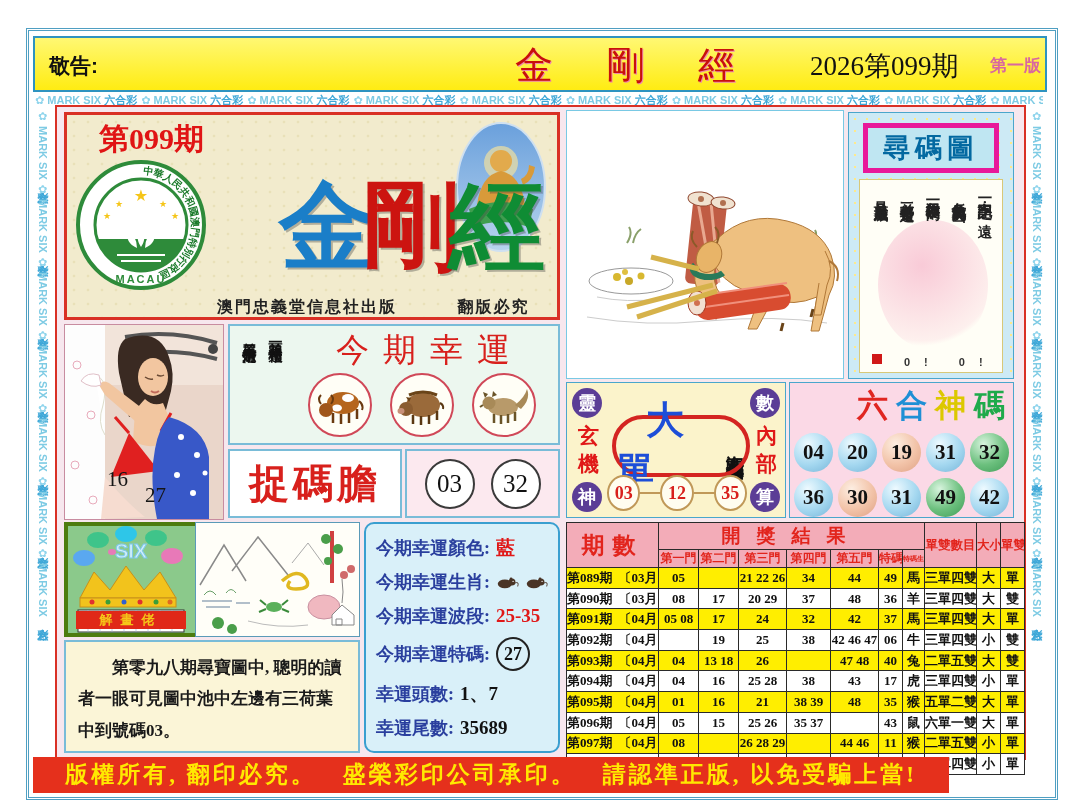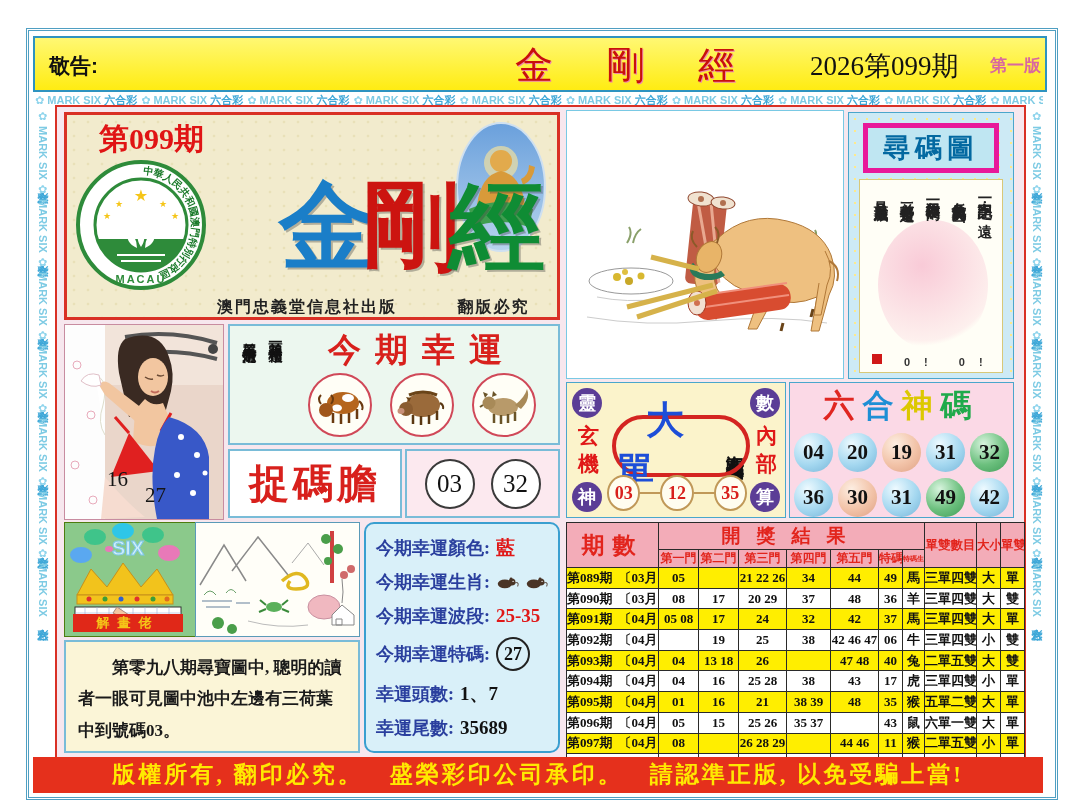--- a/index.html
+++ b/index.html
@@ -55,39 +55,39 @@
   .photo{left:7px;top:217px;width:160px;height:196px;border:1px solid #c88ca0;background:#ead8ce;}
   .photo .num{position:absolute;color:#151515;font-size:21px;font-family:"Liberation Serif",serif;z-index:2;}
   .photo .n1{left:42px;top:142px;} .photo .n2{left:80px;top:158px;}
 
   
   .lucky{left:171px;top:217px;width:332px;height:121px;border:2px solid #79bcd8;background:#ecf7ef;}
   .verse{position:absolute;top:6px;writing-mode:vertical-rl;text-orientation:upright;
          font-size:14px;font-weight:bold;color:#111;height:110px;letter-spacing:1px;
          font-family:"Liberation Serif",serif;}
   .verse.vr{left:36px;} .verse.vl{left:10px;}
-  .lucky .ttl{position:absolute;left:64px;top:2px;width:256px;text-align:center;color:#d8201c;
-              font-size:33px;font-weight:bold;letter-spacing:14px;font-family:"Liberation Serif",serif;}
+  .lucky .ttl{position:absolute;left:72px;top:2px;width:256px;text-align:center;color:#d8201c;
+              font-size:33px;font-weight:normal;letter-spacing:14px;font-family:"Liberation Serif",serif;}
   .lucky .circles{position:absolute;left:78px;top:47px;width:250px;display:flex;gap:18px;}
   .acirc{width:60px;height:60px;border-radius:50%;border:2px solid #d04858;background:#fffef6;
          display:flex;align-items:center;justify-content:center;}
 
   
   .catch{left:171px;top:342px;width:174px;height:69px;border:2px solid #79bcd8;background:#ffffff;
          display:flex;align-items:center;justify-content:center;}
   .catch .t{color:#d8201c;font-size:40px;font-weight:bold;letter-spacing:4px;
             font-family:"Liberation Serif",serif;}
   .codepair{left:348px;top:342px;width:155px;height:69px;border:2px solid #79bcd8;background:#fce9ef;
             display:flex;align-items:center;justify-content:center;gap:16px;}
   .codepair .cc{width:46px;height:46px;border-radius:50%;border:2px solid #3a3a3a;background:#fff;
                 display:flex;align-items:center;justify-content:center;font-size:25px;
                 font-family:"Liberation Serif",serif;color:#111;}
 
   
-  .treasure{left:7px;top:415px;width:148px;height:115px;border:1px solid #4d7c0f;background:#8bc98b;overflow:hidden;}
+  .treasure{left:7px;top:415px;width:148px;height:115px;border:4px solid #4d7c0f;background:#8bc98b;overflow:hidden;}
   .treasure .banner{position:absolute;left:8px;bottom:4px;width:110px;height:18px;background:#e02818;
      color:#f5c518;font-size:13px;font-weight:bold;text-align:center;line-height:18px;letter-spacing:8px;}
   .landscape{left:138px;top:415px;width:165px;height:115px;border:1px solid #5a9ab8;background:#fffef8;}
   .commentary{left:7px;top:533px;width:296px;height:113px;border:2px solid #79bcd8;background:#fbf5d7;
       padding:10px 12px;font-size:17px;line-height:1.85;color:#1a1a1a;font-weight:bold;
       font-family:"Liberation Serif",serif;text-indent:2em;}
 
   
   .lucklist{left:307px;top:415px;width:196px;height:231px;border:2px solid #3a9fd0;border-radius:10px;
             background:#d9f0f9;padding:6px 10px;display:flex;flex-direction:column;justify-content:space-around;}
@@ -137,21 +137,21 @@
   .mystic .pill span{color:#1d4ed8;font-size:38px;font-weight:bold;letter-spacing:30px;text-indent:30px;
       font-family:Liberation Serif, serif;}
   .mystic .codes{position:absolute;left:40px;bottom:6px;width:140px;display:flex;align-items:center;justify-content:center;}
   .mcode{width:32px;height:32px;border-radius:50%;border:2px solid #c09858;background:#fffdf0;
       display:flex;align-items:center;justify-content:center;color:#d8201c;font-size:18px;
       font-family:"Liberation Serif",serif;font-weight:bold;}
   .mconn{width:22px;height:2px;background:#c09858;}
 
   
   .shenma{left:732px;top:275px;width:225px;height:136px;border:1px solid #4aa6cc;background:#fbd9e6;}
-  .shenma .ttl{text-align:center;font-size:31px;font-weight:bold;letter-spacing:8px;margin-top:2px;
+  .shenma .ttl{text-align:right;font-size:31px;font-weight:bold;letter-spacing:8px;margin-top:2px;
       font-family:"Liberation Serif",serif;}
   .ballrow{display:flex;justify-content:center;gap:5px;margin-top:6px;}
   .ball{width:39px;height:39px;border-radius:50%;display:flex;align-items:center;justify-content:center;
       font-size:21px;font-family:"Liberation Serif",serif;font-weight:bold;color:#111;}
   .ball.blue{background:radial-gradient(circle at 35% 28%,#eefaff,#a5d8f0 55%,#74b4d8);}
   .ball.pink{background:radial-gradient(circle at 35% 28%,#fdeee2,#f2c3a8 55%,#dfa184);}
   .ball.green{background:radial-gradient(circle at 35% 28%,#d8f4de,#6cc07e 55%,#3e9c56);}
 
   
   .rtable{left:509px;top:415px;width:448px;height:233px;}
@@ -164,21 +164,21 @@
   th.htiny{font-size:7px;letter-spacing:0;}
   th.hside{font-size:12.5px;font-family:"Liberation Serif",serif;}
   table.res td{height:19.7px;text-align:center;font-size:13px;color:#111;
       font-family:"Liberation Serif",serif;background:#fff;}
   tr.yellow td{background:#ffee00;}
   td.pcell{font-size:11.5px;text-align:left;padding-left:2px;font-family:"DejaVu Sans",sans-serif;}
   td.pcell .dt{margin-left:6px;}
   td.zo{font-size:12px;} td.oe{font-size:12px;}
 
   
-  .footer{position:absolute;left:33px;top:757px;width:1010px;height:36px;background:#e5301c;
+  .footer{position:absolute;left:33px;top:757px;width:916px;height:36px;background:#e5301c;
       color:#ffe900;font-size:23px;font-weight:bold;text-align:center;line-height:36px;
       letter-spacing:3px;font-family:"Liberation Serif",serif;}
 </style>
 </head>
 <body>
 
 <div class="frame"></div>
 
 <div class="hdr">
   <span class="notice">敬告:</span>

